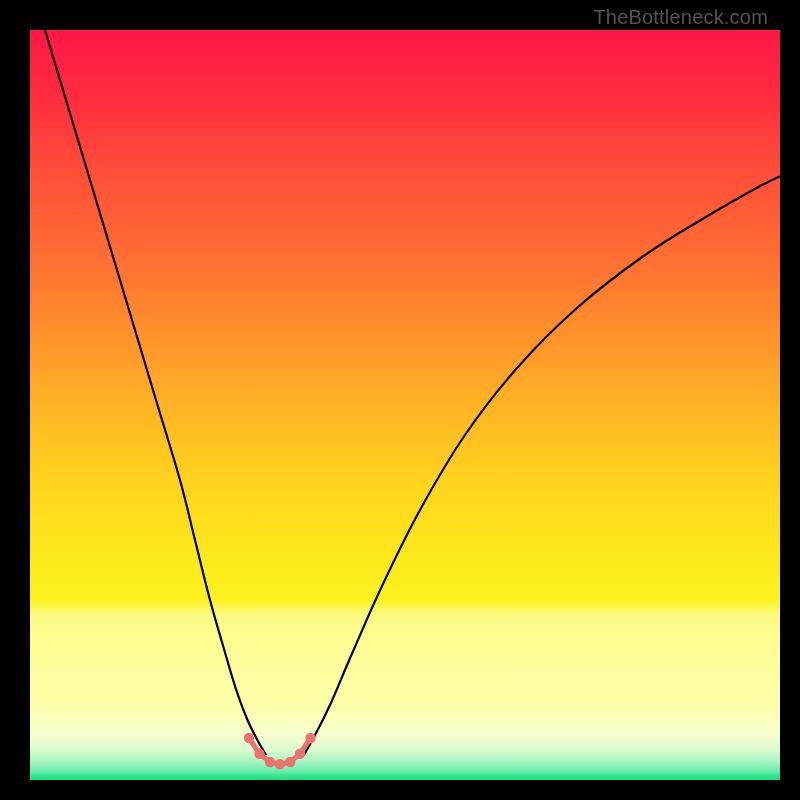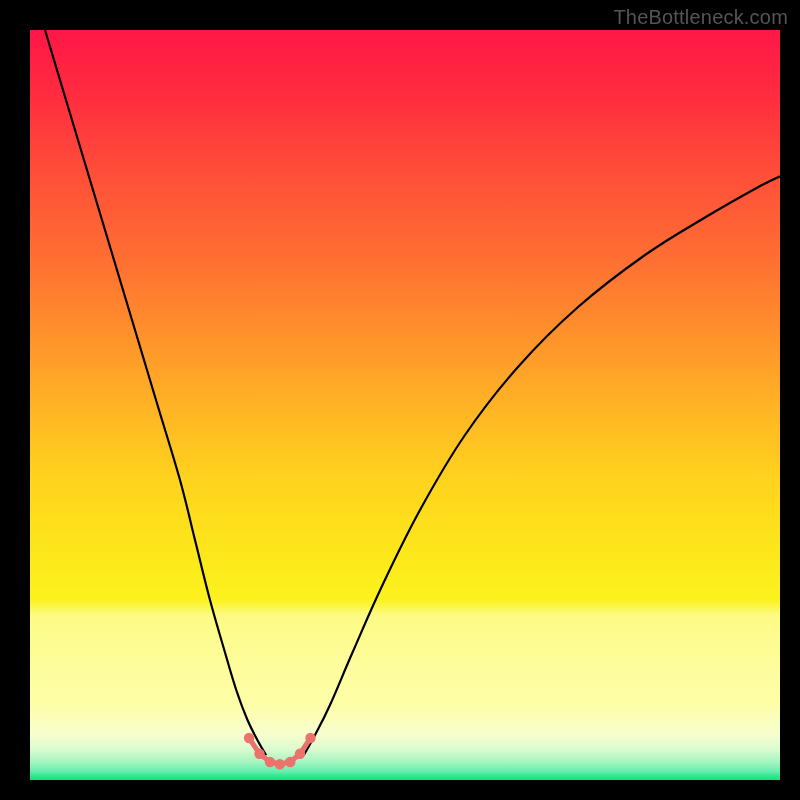--- a/index.html
+++ b/index.html
@@ -9,21 +9,20 @@
     height: 800px;
     overflow: hidden;
     background: #000;
     font-family: Arial, Helvetica, sans-serif;
   }
   .stage {
     position: relative;
     width: 776px;
     height: 800px;
     background: #000;
-    padding-left: 20px;
   }
   .plot {
     position: absolute;
     left: 30px;
     top: 30px;
     width: 750px;
     height: 750px;
     
     background: linear-gradient(
       to bottom,

